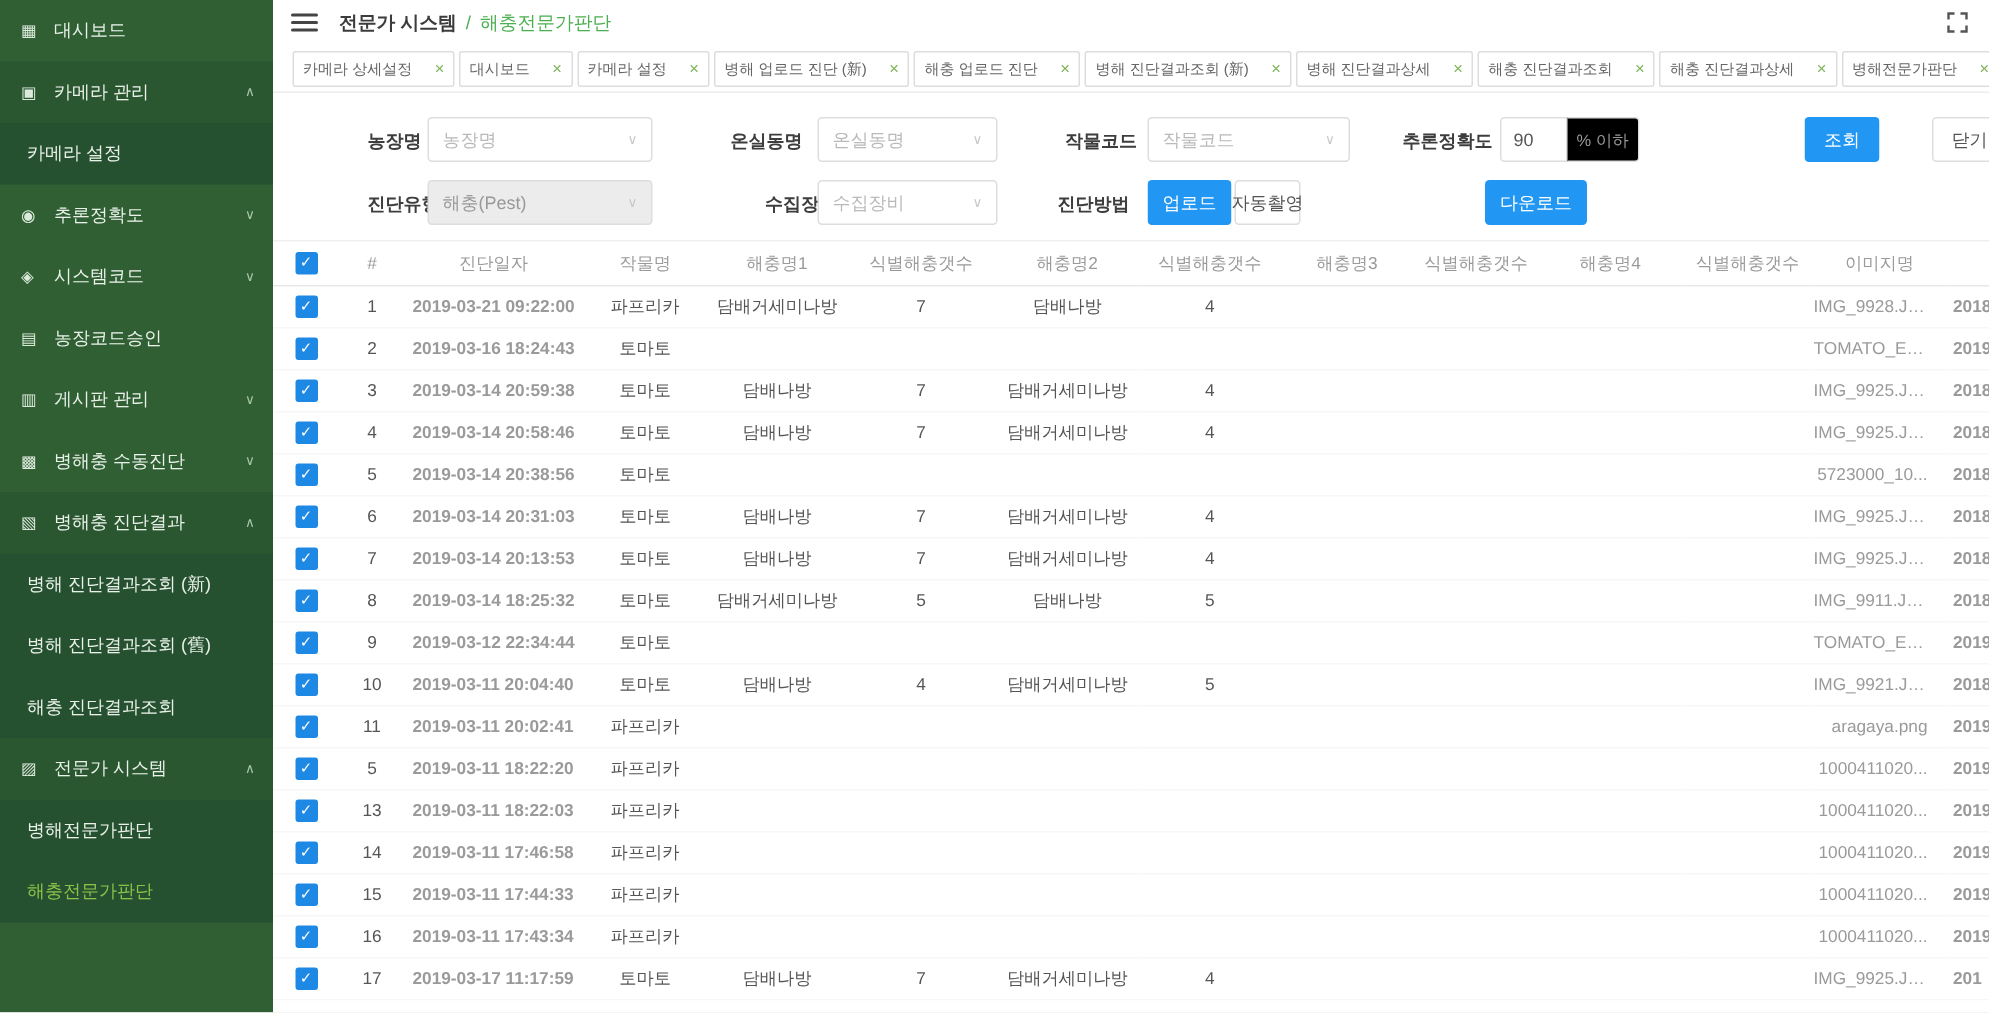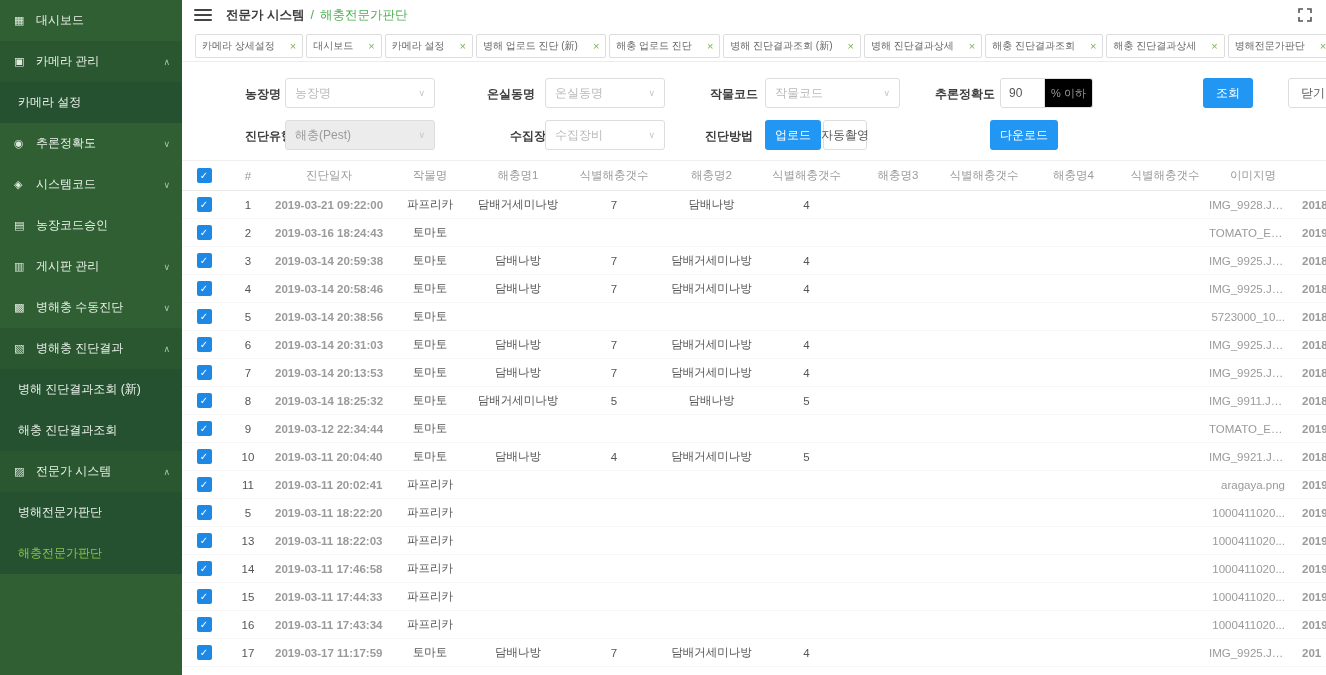--- a/index.html
+++ b/index.html
@@ -114,20 +114,24 @@
           <span class="s-chev">∨</span>
         </div>
         <div class="side-item section expanded">
           <span class="s-icon">▧</span>
           <span class="s-lbl">병해충 진단결과</span>
           <span class="s-chev">∧</span>
         </div>
         <div class="side-item sub">
           <span class="s-icon"></span>
           <span class="s-lbl">병해 진단결과조회 (新)</span>
+        </div>
+        <div class="side-item sub">
+          <span class="s-icon"></span>
+          <span class="s-lbl">병해 진단결과조회 (舊)</span>
         </div>
         <div class="side-item sub">
           <span class="s-icon"></span>
           <span class="s-lbl">해충 진단결과조회</span>
         </div>
         <div class="side-item section expanded">
           <span class="s-icon">▨</span>
           <span class="s-lbl">전문가 시스템</span>
           <span class="s-chev">∧</span>
         </div>

